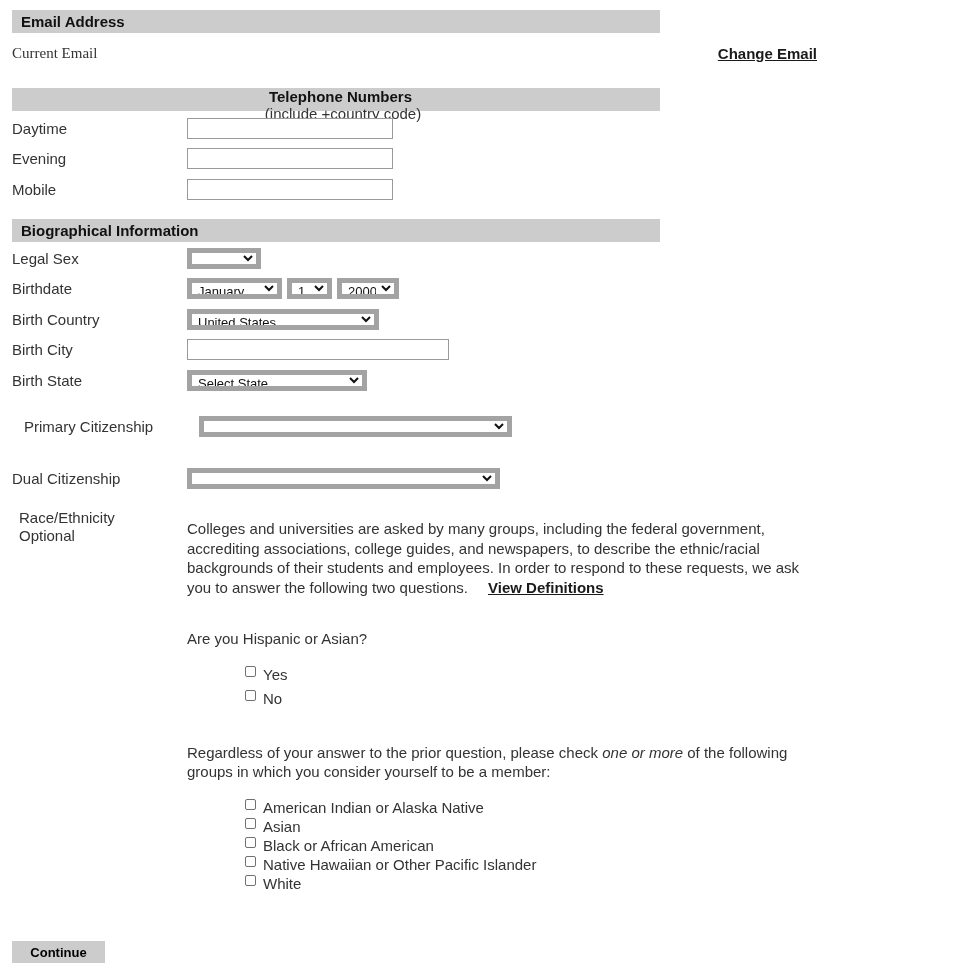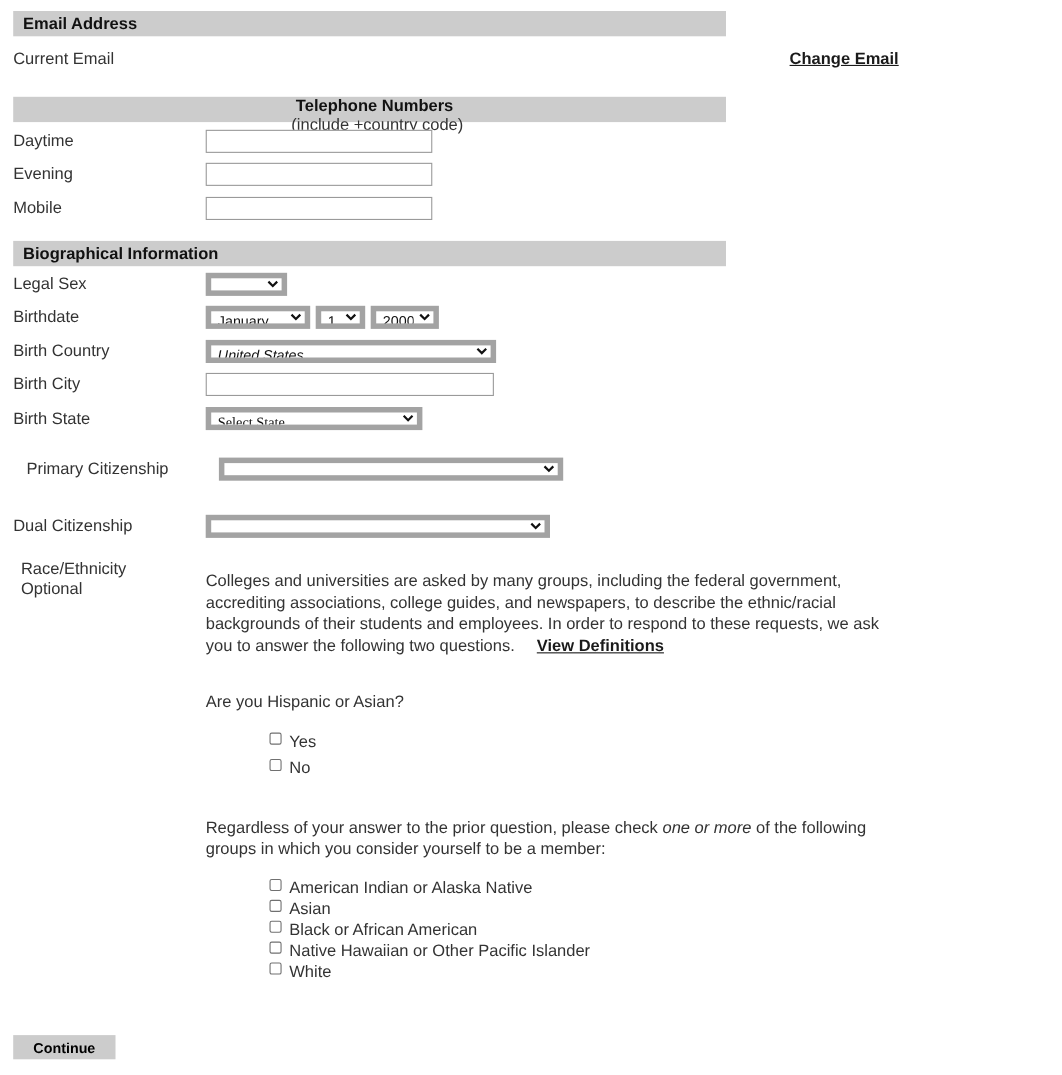--- a/index.html
+++ b/index.html
@@ -101,20 +101,21 @@
 
   
   #email-row {
     top: 45px;
     width: 805px;
     justify-content: space-between;
   }
   #email-row .cur-email {
     font-size: 15px;
     color: #333333;
+    font-family: Liberation Serif, serif;
   }
 
   
   #race-label {
     position: absolute;
     left: 19px;
     top: 509px;
     width: 165px;
     font-size: 15px;
     color: #333333;
@@ -252,33 +253,33 @@
       <option>1</option>
     </select>
     <span class="gap"></span>
     <select class="sel" style="width:62px;">
       <option>2000</option>
     </select>
   </div>
 
   <div class="row" style="top:309px;">
     <span class="row-label">Birth Country</span>
-    <select class="sel" style="width:264px;font-style:italic;">
+    <select class="sel" style="width:192px;">
       <option>United States</option>
     </select>
   </div>
 
   <div class="row" style="top:339px;">
     <span class="row-label">Birth City</span>
     <input class="txt" style="width: 262px;" type="text" value="">
   </div>
 
   <div class="row" style="top:370px;">
     <span class="row-label">Birth State</span>
-    <select class="sel" style="width:197px;font-family:Liberation Serif, serif;">
+    <select class="sel" style="width:180px;">
       <option>Select State</option>
     </select>
   </div>
 
 
   <div class="row" style="top:416px;margin-left:12px;">
     <span class="row-label">Primary Citizenship</span>
     <select class="sel" style="width:313px;">
       <option></option>
     </select>

